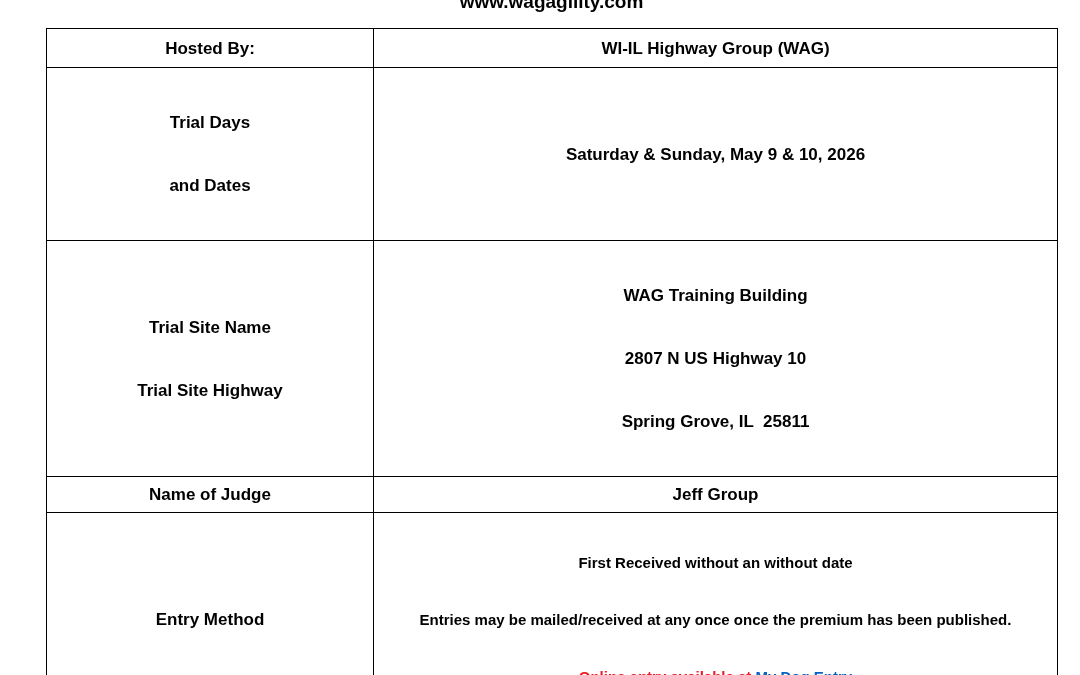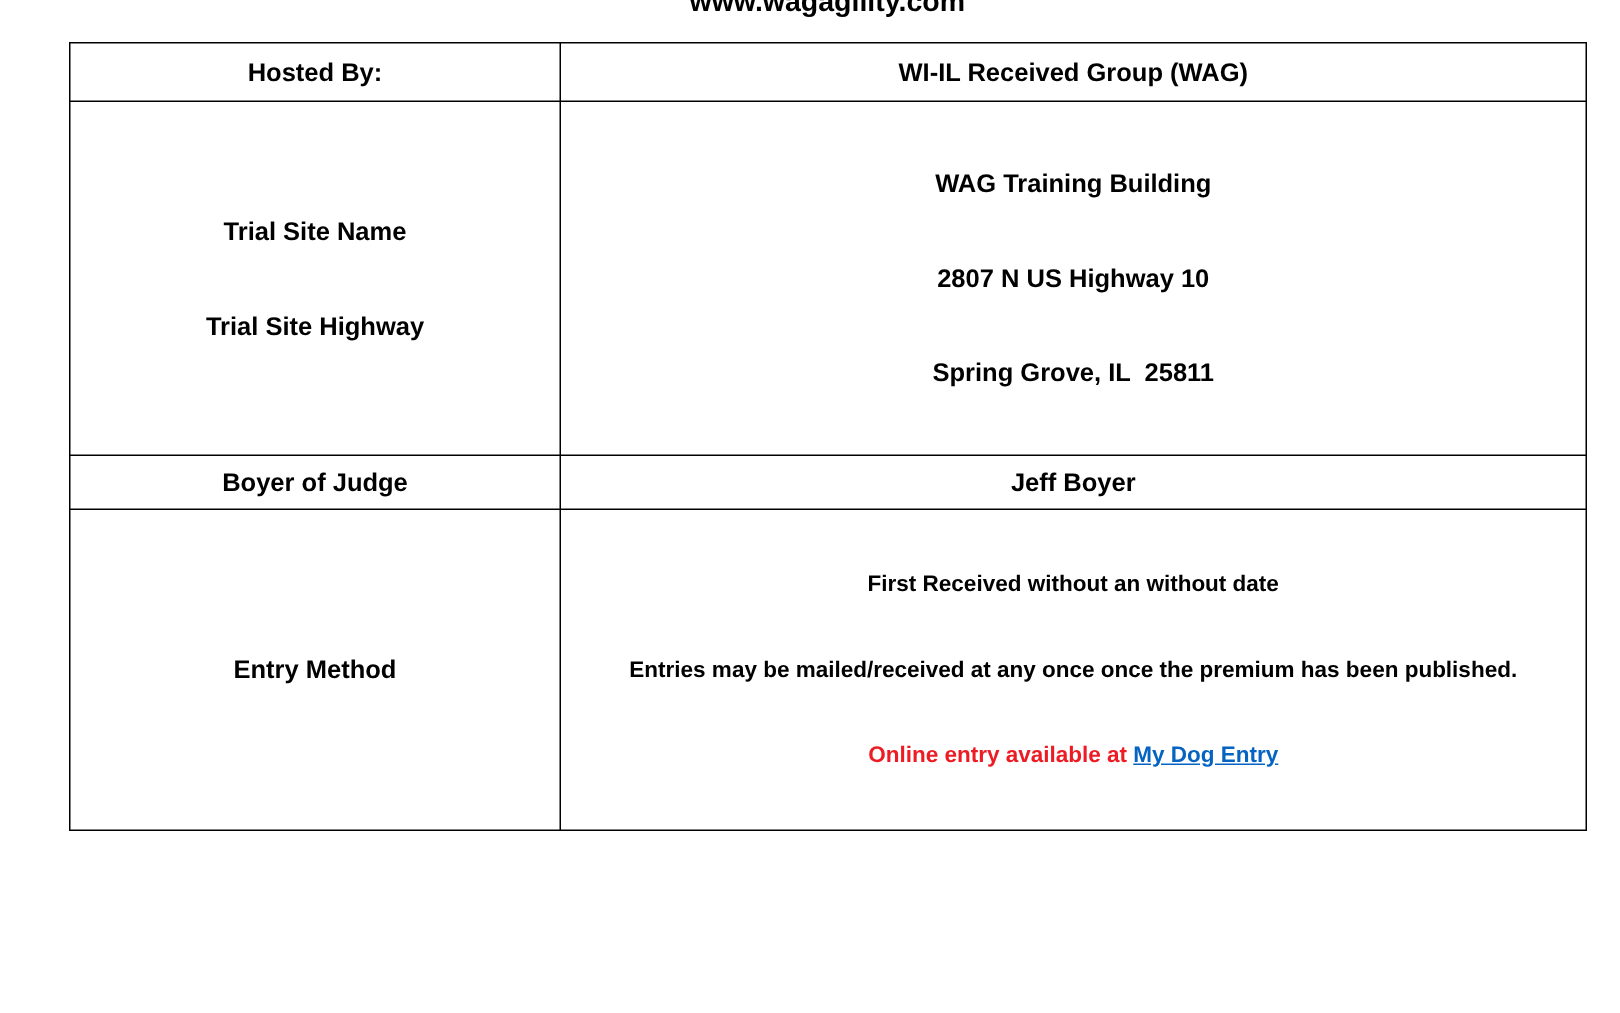--- a/index.html
+++ b/index.html
@@ -47,39 +47,46 @@
 
   <table class="info-table">
     <colgroup>
         <col class="col-label">
         <col class="col-value">
       </colgroup>
 
     <tbody>
         <tr class="h39">
       <td>Hosted By:</td>
-      <td>WI-IL Received Group (WAG)</td>
+      <td>WI-IL Highway Group (WAG)</td>
     </tr>
 
+    <tr class="h56">
+      <td>
+        <div>Trial Days</div>
+        <div>and Dates</div>
+      </td>
+      <td>Saturday &amp; Sunday, May 9 &amp; 10, 2026</td>
+    </tr>
 
     <tr class="h64">
       <td>
         <div>Trial Site Name</div>
         <div>Trial Site Highway</div>
       </td>
       <td>
         <div>WAG Training Building</div>
         <div>2807 N US Highway 10</div>
         <div>Spring Grove, IL  25811</div>
       </td>
     </tr>
 
     <tr class="h36">
-      <td>Boyer of Judge</td>
-      <td>Jeff Boyer</td>
+      <td>Name of Judge</td>
+      <td>Jeff Group</td>
     </tr>
 
     <tr class="h74">
       <td>Entry Method</td>
       <td class="small">
         <div>First Received without an without date</div>
         <div>Entries may be mailed/received at any once once the premium has been published.</div>
         <div><span class="red">Online entry available at </span><a class="link" href="#">My Dog Entry</a></div>
       </td>
     </tr>

